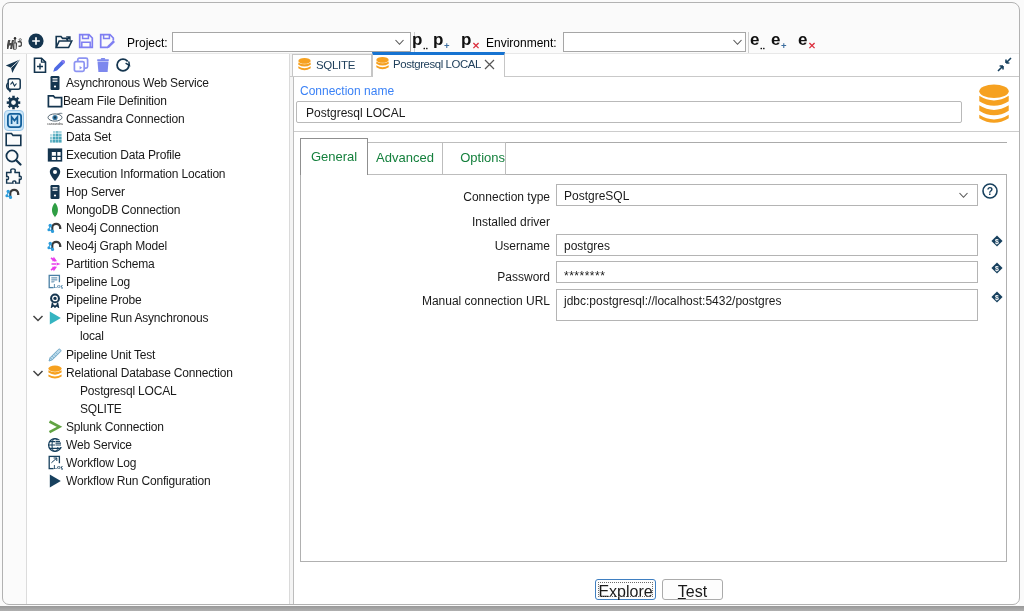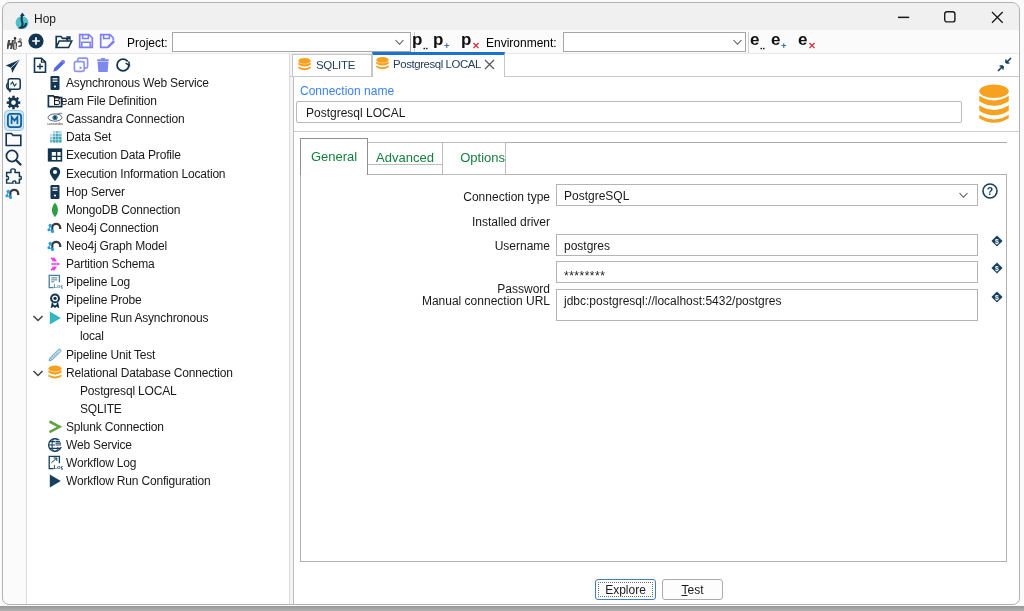--- a/index.html
+++ b/index.html
@@ -28,49 +28,32 @@
 .dbtab { position:absolute; font-size:12px; color:#20405c; background:#fff; }
 #tab1 { left:292px; top:54px; width:80px; height:22px; border:1px solid #c6c6c6; border-bottom:none; }
 #tab2 { left:372px; top:52px; width:133px; height:25px; border:1px solid #c6c6c6; border-bottom:none; border-top:3px solid #1673d1; z-index:2; }
 #connlabel { position:absolute; left:300px; top:84px; font-size:12px; color:#3b82f6; }
 #conninput { position:absolute; left:296px; top:101px; width:666px; height:22px; background:#fff; border:1px solid #b9b9b9; border-radius:2px; font-size:12px; color:#1a1a1a; padding:4px 0 0 9px; }
 #namesep { position:absolute; left:294px; top:131px; width:725px; height:1px; background:#cccccc; }
 #tf-topline { position:absolute; left:300px; top:142px; width:707px; height:1px; background:#ababab; }
 #tf-box { position:absolute; left:300px; top:174px; width:707px; height:388px; border:1px solid #b0b0b0; background:#fff; }
 .ftab { position:absolute; font-size:13px; color:#15803d; text-align:center; background:#fff; }
 #ftab1 { left:300px; top:138px; width:68px; height:37px; border:1px solid #8f8f8f; border-bottom:none; z-index:3; padding-top:10px; }
-#ftab2 { left:367px; top:142px; width:76px; height:23px; border:1px solid #bdbdbd; z-index:2; padding-top:7px; }
+#ftab2 { left:367px; top:142px; width:76px; height:33px; border:1px solid #bdbdbd; z-index:2; padding-top:7px; }
 #ftab3 { left:442px; top:142px; width:64px; height:33px; border:1px solid #bdbdbd; z-index:2; padding-top:7px;text-align:right; }
 .flabel { position:absolute; font-size:12px; color:#1a1a1a; right:474px; white-space:nowrap; }
 .finput { position:absolute; left:556px; width:422px; background:#fff; border:1px solid #b4b4b4; font-size:12px; color:#1a1a1a; }
-.btn { position:absolute; top:579px; height:21px; background:#fdfdfd; font-size:12px; color:#1a1a1a; text-align:center; border-radius:3px; }
+.btn { position:absolute; top:579px; height:21px; background:#fdfdfd; font-size:16px; color:#1a1a1a; text-align:center; border-radius:3px; }
 #btn-explore { left:595px; width:61px; border:1px solid #3f7fc1; }
 #btn-explore .dots { position:absolute; left:2px; top:2px; right:2px; bottom:2px; border:1px dotted #6a6a6a; border-radius:1px; }
 #btn-test { left:662px; width:61px; border:1px solid #ababab; }
 </style>
 </head>
 <body>
 <div id="stage">
-  <div id="titlebar">
-    <svg class="abs" style="left:9px;top:5px" width="20" height="21" viewBox="0 0 20 21">
-      <circle cx="10" cy="14.6" r="6.4" fill="#4fc0c7"></circle>
-      <path d="M10.3 4.4 L8 7.9 L12.8 7.9 Z" fill="#123a55"></path>
-      <path d="M10.3 6.4 C9.3 9.6 9.4 12 10.2 14.2 C11 16.4 10.4 18.5 8.7 19.6 C11.4 20 13.8 18.3 14 15.7 L14 14.9" fill="none" stroke="#123a55" stroke-width="2.1"></path>
-    </svg>
-    <span class="abs" style="left:31px;top:9px;font-size:12px;color:#1a1a1a;">Hop</span>
-    <svg class="abs" style="left:895px;top:13px" width="12" height="3" viewBox="0 0 12 3">
-        <rect x="0" y="0.6" width="11.2" height="1.5" fill="#1a1a1a"></rect>
-      </svg>
-    <svg class="abs" style="left:941px;top:8px" width="12" height="12" viewBox="0 0 12 12">
-        <rect x="0.7" y="0.7" width="10.2" height="10.2" rx="2.2" fill="none" stroke="#1a1a1a" stroke-width="1.4"></rect>
-      </svg>
-    <svg class="abs" style="left:988px;top:8px" width="13" height="13" viewBox="0 0 13 13">
-        <path d="M1 1 L11.7 11.7 M11.7 1 L1 11.7" stroke="#1a1a1a" stroke-width="1.3"></path>
-      </svg>
-  </div>
   <div id="toolbar"></div>
   <div id="toolbaricons">
     <svg class="abs" style="left:7px;top:36px" width="15" height="15" viewBox="0 0 30 30">
       <path d="M3 8 L1 26 H5.5 L6.3 19 H9.5 L8.7 26 H13 L15 8 H10.8 L10.2 14 H7 L7.6 8 Z" fill="#4a4a4a" transform="skewX(-6)"></path>
       <circle cx="16" cy="4.5" r="2.4" fill="#2b2b2b"></circle>
       <rect x="14.9" y="6" width="2.2" height="7" fill="#2b2b2b"></rect>
       <path d="M12.5 15 C12.5 11.5 20.5 11.5 20.2 15 L19.4 25 C19.1 28.5 11.4 28.5 11.8 25 Z" fill="#4a4a4a"></path>
       <rect x="14.8" y="14.5" width="2.6" height="12" rx="1.3" fill="#fbfbfb"></rect>
       <path d="M21.5 11.5 H26 C30 11.5 30 20.5 26 20.5 H23" fill="none" stroke="#4a4a4a" stroke-width="2.8"></path>
       <circle cx="26.5" cy="7.5" r="2.2" fill="none" stroke="#4a4a4a" stroke-width="1.6"></circle>
@@ -301,21 +284,21 @@
       </svg>
   </div>
   <div id="treerows">
   <svg class="abs" style="left:47px;top:75.0px" width="16" height="16" viewBox="0 0 16 16">
         <use href="#i-server"></use>
       </svg>
   <div class="trow" style="left:66px;top:76.0px">Asynchronous Web Service</div>
   <svg class="abs" style="left:47px;top:93.1px" width="16" height="16" viewBox="0 0 16 16">
         <use href="#i-folder"></use>
       </svg>
-  <div class="trow" style="left:53px;top:94.1px">Beam File Definition</div>
+  <div class="trow" style="left:63px;top:94.1px">Beam File Definition</div>
   <svg class="abs" style="left:47px;top:111.2px" width="16" height="16" viewBox="0 0 16 16">
         <use href="#i-cassandra"></use>
       </svg>
   <div class="trow" style="left:66px;top:112.2px">Cassandra Connection</div>
   <svg class="abs" style="left:47px;top:129.3px" width="16" height="16" viewBox="0 0 16 16">
         <use href="#i-grid"></use>
       </svg>
   <div class="trow" style="left:66px;top:130.3px">Data Set</div>
   <svg class="abs" style="left:47px;top:147.4px" width="16" height="16" viewBox="0 0 16 16">
         <use href="#i-table"></use>
@@ -433,21 +416,21 @@
     <svg class="abs" style="left:959px;top:192px" width="9" height="7">
         <path d="M0.5 1 L4.5 5.3 L8.5 1" fill="none" stroke="#555" stroke-width="1.1"></path>
       </svg>
     <svg class="abs" style="left:982px;top:183px" width="16" height="16" viewBox="0 0 16 16">
       <circle cx="8" cy="8" r="7" fill="none" stroke="#17405e" stroke-width="1.6"></circle>
       <text x="8" y="11.6" font-size="10.5" font-weight="bold" fill="#17405e" text-anchor="middle" font-family="Liberation Sans">?</text>
     </svg>
     <div class="flabel" style="top:215px;">Installed driver</div>
     <div class="flabel" style="top:239px;">Username</div>
     <div class="finput" style="top:234px;height:22px;padding:4px 0 0 7px;">postgres</div>
-    <div class="flabel" style="top:282px;margin-left:44px;">Password</div>
+    <div class="flabel" style="top:270px;margin-left:44px;">Password</div>
     <div class="finput" style="top:261px;height:22px;padding:7px 0 0 7px;letter-spacing:0.5px;">********</div>
     <div class="flabel" style="top:294px;">Manual connection URL</div>
     <div class="finput" style="top:289px;height:32px;padding:4px 0 0 7px;">jdbc:postgresql://localhost:5432/postgres</div>
     <svg class="abs" style="left:991px;top:235px" width="12" height="12" viewBox="0 0 14 14">
         <path d="M7 0.5 L13.5 7 L7 13.5 L0.5 7 Z" fill="#17405e"></path>
         <text x="7" y="10" font-size="8" font-weight="bold" fill="#fff" text-anchor="middle" font-family="Liberation Sans">$</text>
       </svg>
     <svg class="abs" style="left:991px;top:262px" width="12" height="12" viewBox="0 0 14 14">
         <path d="M7 0.5 L13.5 7 L7 13.5 L0.5 7 Z" fill="#17405e"></path>
         <text x="7" y="10" font-size="8" font-weight="bold" fill="#fff" text-anchor="middle" font-family="Liberation Sans">$</text>

